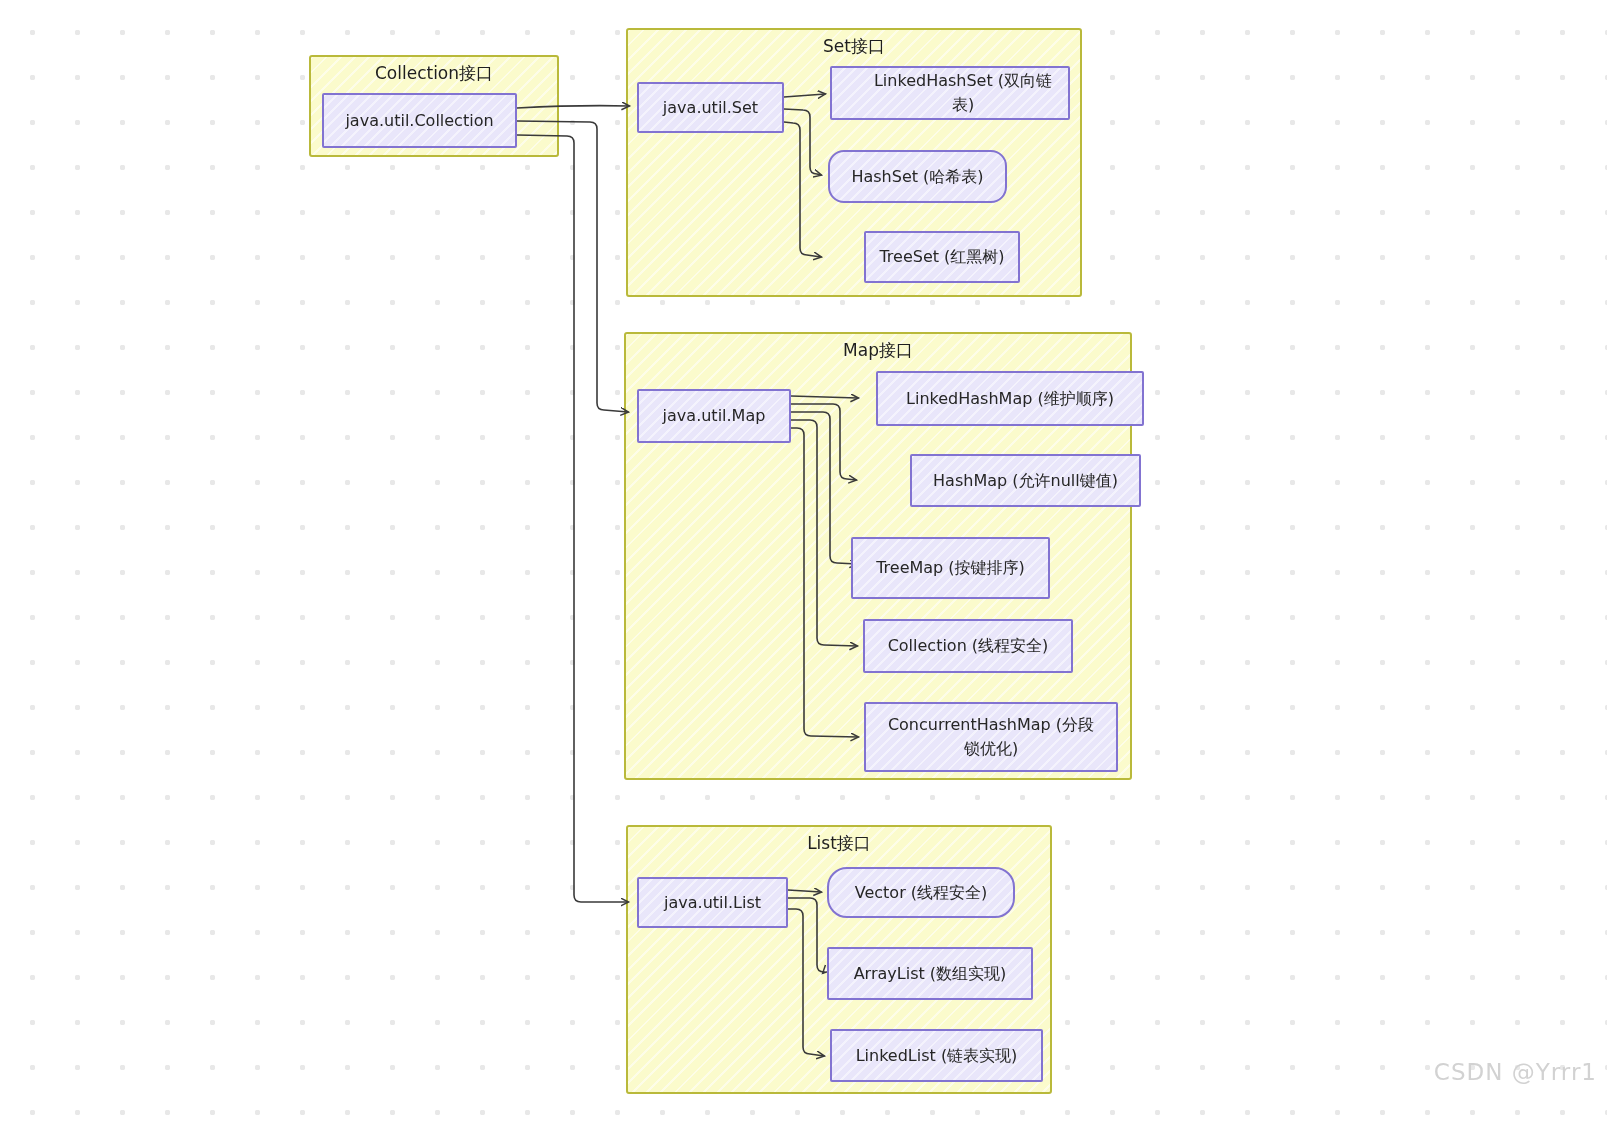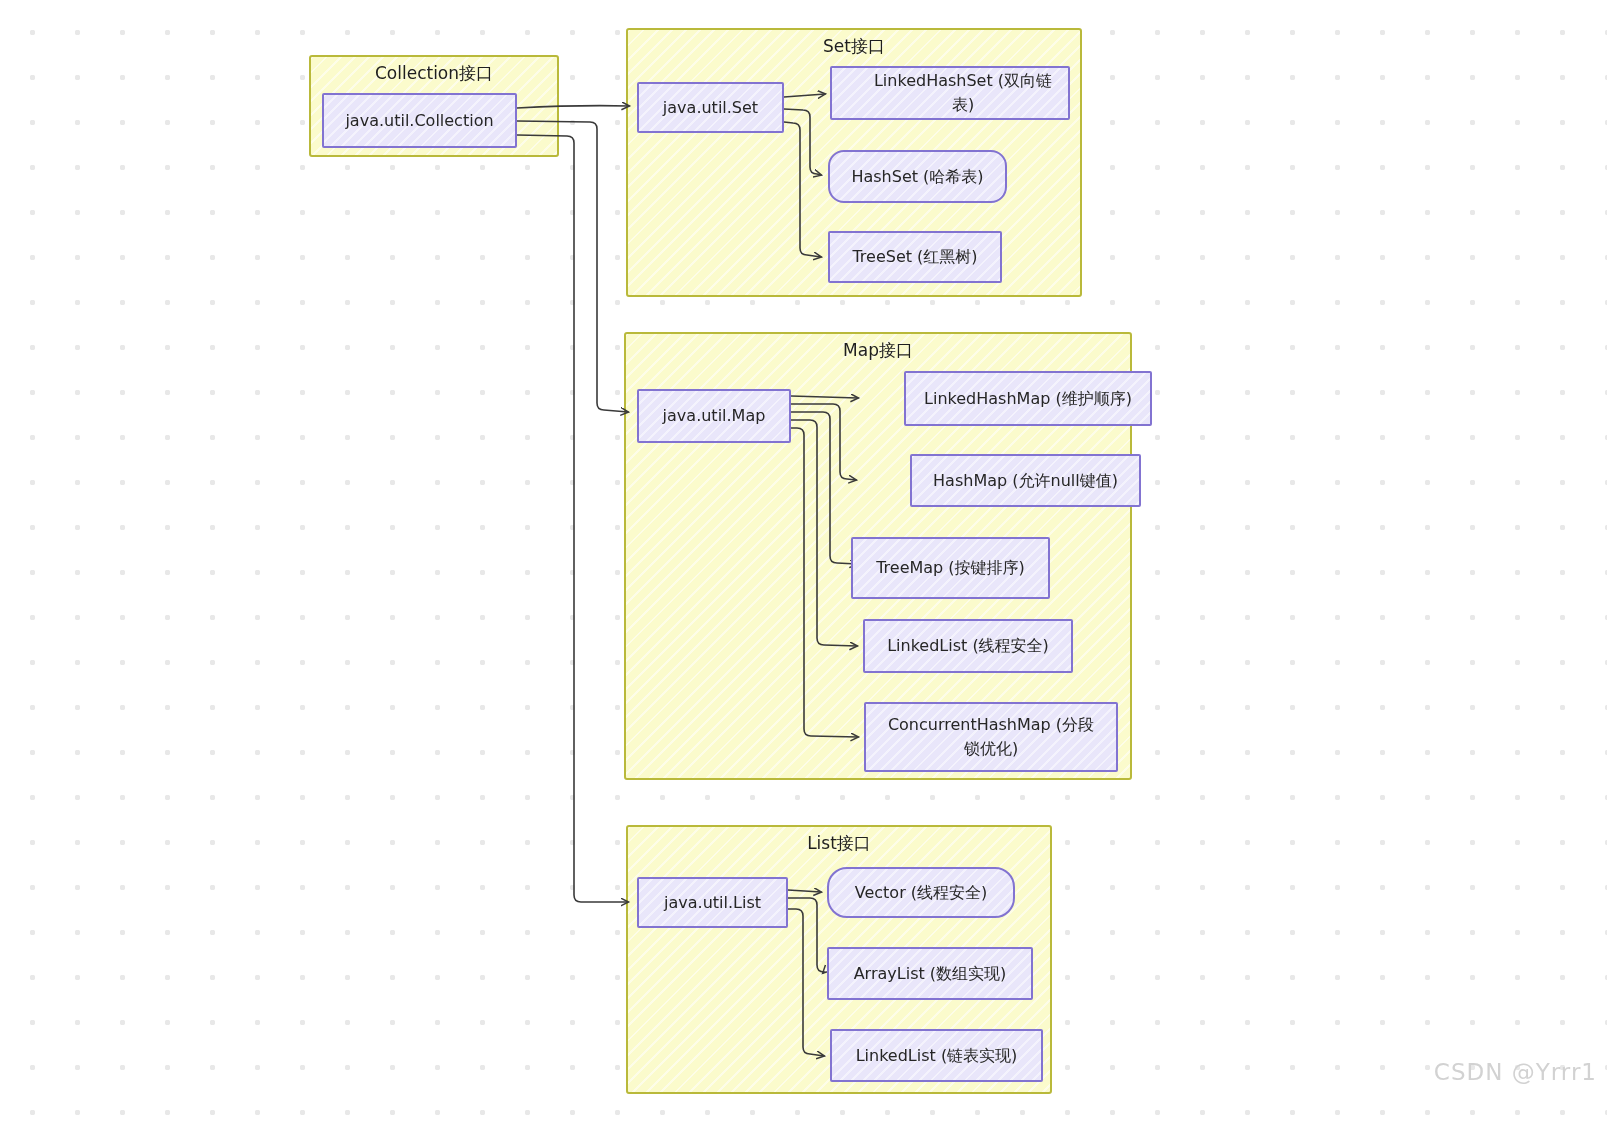--- a/index.html
+++ b/index.html
@@ -112,27 +112,27 @@
       <path d="M788,898 L810,898 Q817,898 817,905 L817,965 Q817,972 824,972 L823,973" marker-end="url(#arrow)"></path>
       <path d="M788,909 L796,909 Q803,909 803,916 L803,1047 Q803,1054 810,1054 L824,1056" marker-end="url(#arrow)"></path>
     </g>
   </svg>
 
   <div class="node" style="left:322px; top:93px; width:195px; height:55px;">java.util.Collection</div>
 
   <div class="node" style="left:637px; top:82px; width:147px; height:51px;">java.util.Set</div>
   <div class="node" style="left:830px; top:66px; width:240px; height:54px;padding-left:36px;">LinkedHashSet (双向链表)</div>
   <div class="node" style="left:828px; top:150px; width:179px; height:53px;border-radius:16px;">HashSet (哈希表)</div>
-  <div class="node" style="left:828px; top:231px; width:174px; height:52px;">TreeSet (红黑树)</div>
+  <div class="node" style="left:864px; top:231px; width:156px; height:52px;">TreeSet (红黑树)</div>
 
   <div class="node" style="left:637px; top:389px; width:154px; height:54px;">java.util.Map</div>
-  <div class="node" style="left:904px; top:371px; width:248px; height:55px;">LinkedHashMap (维护顺序)</div>
+  <div class="node" style="left:876px; top:371px; width:268px; height:55px;">LinkedHashMap (维护顺序)</div>
   <div class="node" style="left:862px; top:454px; width:231px; height:53px;margin-left:48px;">HashMap (允许null键值)</div>
   <div class="node" style="left:851px; top:537px; width:199px; height:62px;">TreeMap (按键排序)</div>
-  <div class="node" style="left:863px; top:619px; width:210px; height:54px;">LinkedList (线程安全)</div>
+  <div class="node" style="left:863px; top:619px; width:210px; height:54px;">Collection (线程安全)</div>
   <div class="node" style="left:864px; top:702px; width:254px; height:70px; padding:0 14px;">ConcurrentHashMap (分段锁优化)</div>
 
   <div class="node" style="left:637px; top:877px; width:151px; height:51px;">java.util.List</div>
   <div class="node" style="left:827px; top:867px; width:188px; height:51px;border-radius:20px;">Vector (线程安全)</div>
   <div class="node" style="left:827px; top:947px; width:206px; height:53px;">ArrayList (数组实现)</div>
   <div class="node" style="left:830px; top:1029px; width:213px; height:53px;">LinkedList (链表实现)</div>
 
   <div class="watermark">CSDN @Yrrr1</div>
 
 </div>

